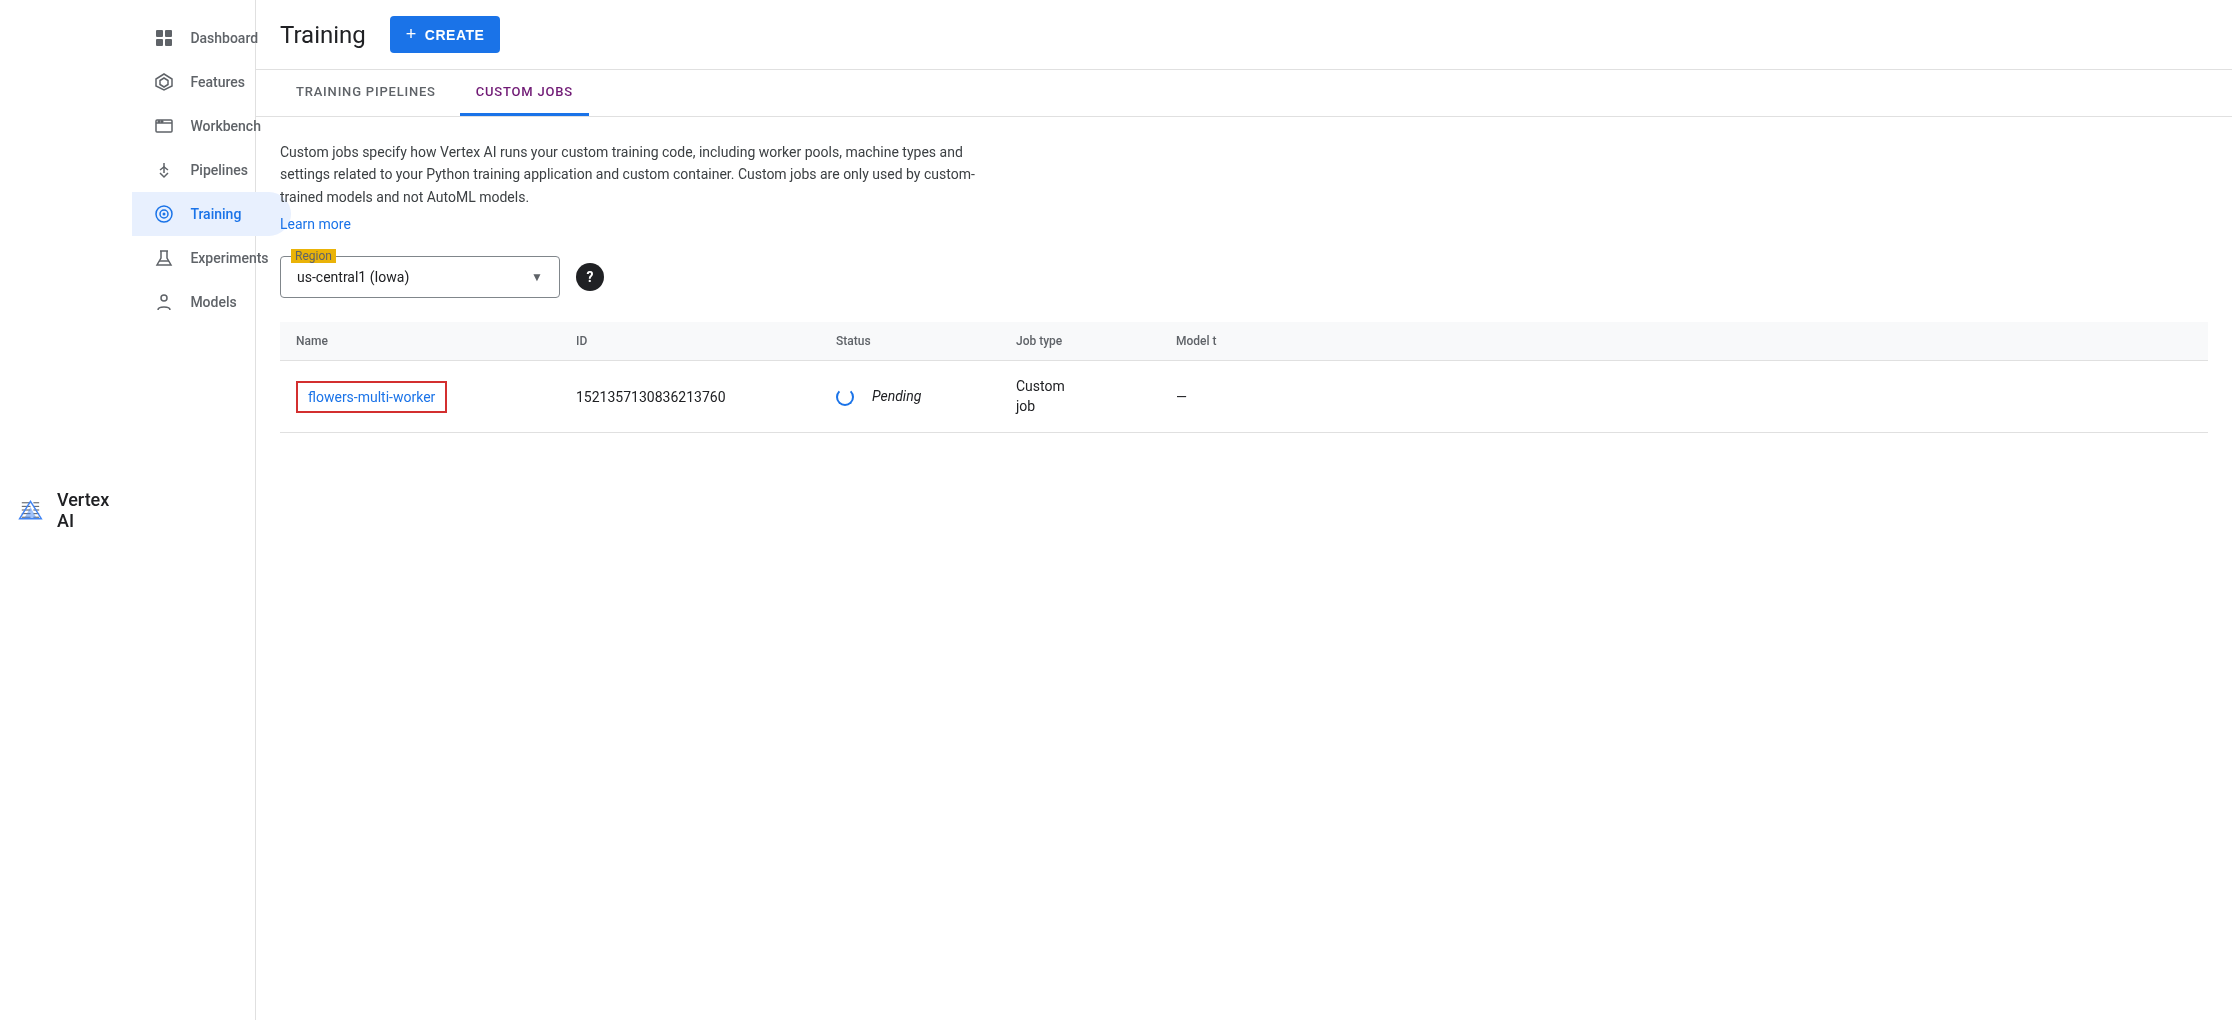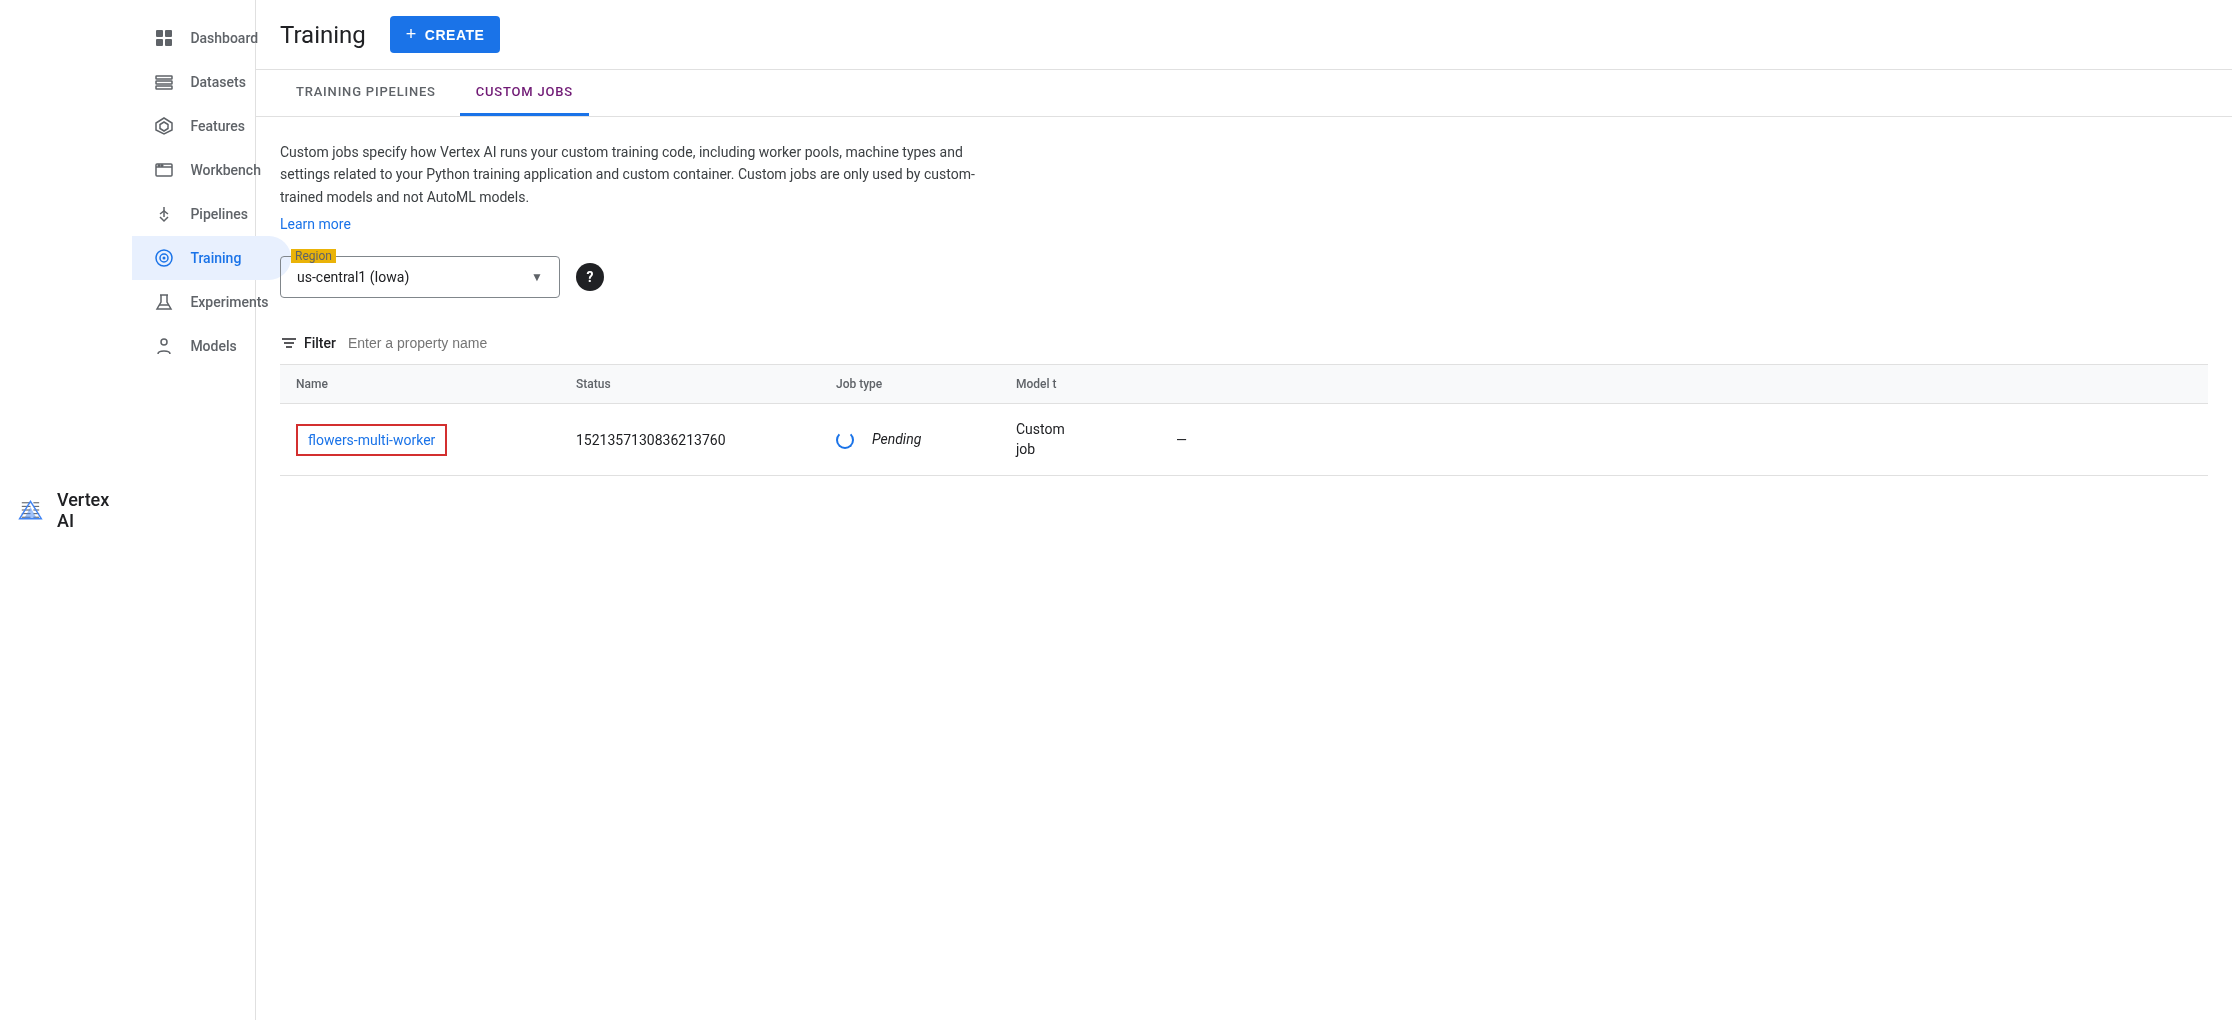--- a/index.html
+++ b/index.html
@@ -311,30 +311,20 @@
         <svg width="20" height="20" viewBox="0 0 20 20" fill="currentColor">
           <rect x="2" y="2" width="7" height="7" rx="1" fill="#5f6368"></rect>
           <rect x="11" y="2" width="7" height="7" rx="1" fill="#5f6368"></rect>
           <rect x="2" y="11" width="7" height="7" rx="1" fill="#5f6368"></rect>
           <rect x="11" y="11" width="7" height="7" rx="1" fill="#5f6368"></rect>
         </svg>
       </span>
       <span>Dashboard</span>
     </li>
 
-    <li class="sidebar-item">
-      <span class="nav-icon">
-        <svg width="20" height="20" viewBox="0 0 20 20" fill="none" stroke="#5f6368" stroke-width="1.5">
-          <rect x="2" y="4" width="16" height="3" rx="0.5"></rect>
-          <rect x="2" y="9" width="16" height="3" rx="0.5"></rect>
-          <rect x="2" y="14" width="16" height="3" rx="0.5"></rect>
-        </svg>
-      </span>
-      <span>Datasets</span>
-    </li>
 
     <li class="sidebar-item">
       <span class="nav-icon">
         <svg width="20" height="20" viewBox="0 0 20 20" fill="none" stroke="#5f6368" stroke-width="1.5">
           <polygon points="10,2 18,7 18,14 10,18 2,14 2,7"></polygon>
           <polygon points="10,6 14,8.5 14,12.5 10,15 6,12.5 6,8.5"></polygon>
         </svg>
       </span>
       <span>Features</span>
     </li>
@@ -425,36 +415,26 @@
         <div class="region-select-wrapper">
           <span class="region-label">Region</span>
           <span class="region-value">us-central1 (Iowa)</span>
           <span class="dropdown-arrow">▼</span>
         </div>
         <div class="help-icon">?</div>
       </div>
     </div>
 
     
-    <div class="filter-bar">
-      <div class="filter-icon-wrapper">
-        <svg width="18" height="18" viewBox="0 0 18 18" fill="none">
-          <line x1="2" y1="5" x2="16" y2="5" stroke="#202124" stroke-width="1.5"></line>
-          <line x1="4" y1="9" x2="14" y2="9" stroke="#202124" stroke-width="1.5"></line>
-          <line x1="6" y1="13" x2="12" y2="13" stroke="#202124" stroke-width="1.5"></line>
-        </svg>
-        <span>Filter</span>
-      </div>
-      <input type="text" class="filter-input" placeholder="Enter a property name" style="">
-    </div>
 
     
     <div class="table-container">
       <div class="table-header">
         <div class="th">Name</div>
+        <div class="th">ID</div>
         <div class="th">Status</div>
         <div class="th">Job type</div>
         <div class="th">Model t</div>
       </div>
       <div class="table-row-data">
         <div class="td">
           <span class="job-name-cell">flowers-multi-worker</span>
         </div>
         <div class="td">1521357130836213760</div>
         <div class="td status-cell">

